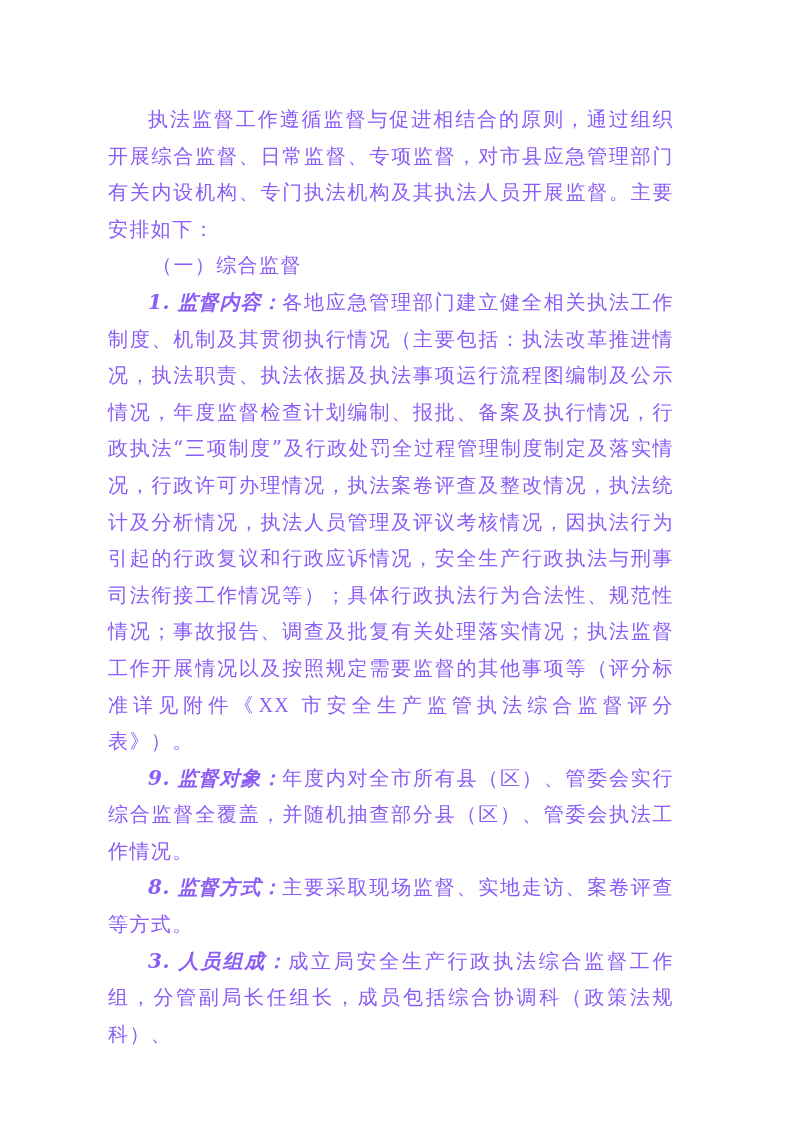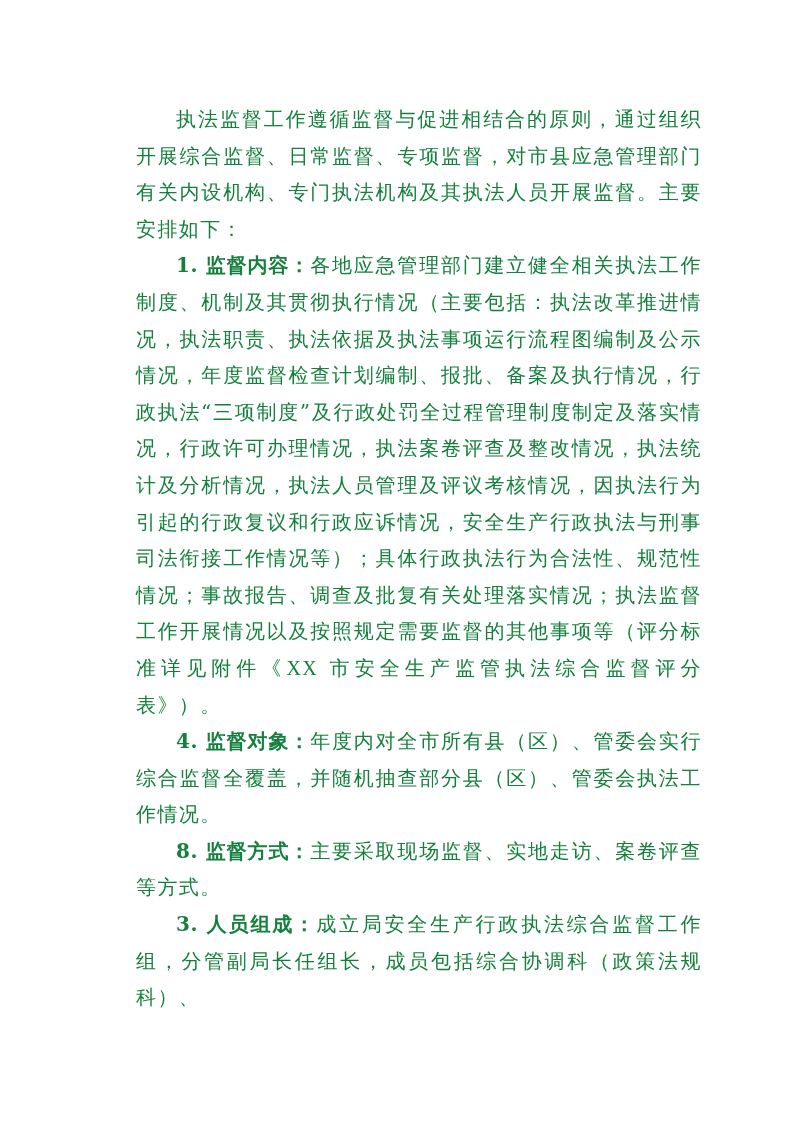--- a/index.html
+++ b/index.html
@@ -1,39 +1,40 @@
 <!DOCTYPE html>
 <html><head>
 <meta charset="utf-8">
 <style>
   html, body { margin: 0; padding: 0; background: #ffffff; }
   body { width: 793px; height: 1122px; position: relative; overflow: hidden; }
   .page {
     position: absolute;
-    left: 136px;
+    left: 108px;
     top: 101px;
     width: 566px;
     font-family: "DejaVu Serif", "Liberation Serif", serif;
     font-size: 20px;
     line-height: 36.6px;
-    color: #15803d;
+    color: #8b5cf6;
     letter-spacing: 1.4px;
     text-align: justify;
   }
   .page p { margin: 0; text-indent: 2em; }
   .section-heading { text-indent: 2.2em !important; }
-  .lead { font-weight: bold; letter-spacing: 0.5px; }
+  .lead { font-weight: bold; letter-spacing: 0.5px; font-style: italic; }
   .latin { font-family: "Liberation Serif", serif; font-weight: normal; }
 </style>
 </head>
 <body>
 
 <div class="page">
   <p>执法监督工作遵循监督与促进相结合的原则，通过组织开展综合监督、日常监督、专项监督，对市县应急管理部门有关内设机构、专门执法机构及其执法人员开展监督。主要安排如下：</p>
+  <p class="section-heading">（一）综合监督</p>
 
   <p><span class="lead">1. 监督内容：</span><span>各地应急管理部门建立健全相关执法工作制度、机制及其贯彻执行情况（主要包括：执法改革推进情况，执法职责、执法依据及执法事项运行流程图编制及公示情况，年度监督检查计划编制、报批、备案及执行情况，行政执法“三项制度”及行政处罚全过程管理制度制定及落实情况，行政许可办理情况，执法案卷评查及整改情况，执法统计及分析情况，执法人员管理及评议考核情况，因执法行为引起的行政复议和行政应诉情况，安全生产行政执法与刑事司法衔接工作情况等）；具体行政执法行为合法性、规范性情况；事故报告、调查及批复有关处理落实情况；执法监督工作开展情况以及按照规定需要监督的其他事项等（评分标准详见附件《</span><span class="latin">XX</span><span> 市安全生产监管执法综合监督评分表》）。</span></p>
 
-  <p><span class="lead">4. 监督对象：</span><span>年度内对全市所有县（区）、管委会实行综合监督全覆盖，并随机抽查部分县（区）、管委会执法工作情况。</span></p>
+  <p><span class="lead">9. 监督对象：</span><span>年度内对全市所有县（区）、管委会实行综合监督全覆盖，并随机抽查部分县（区）、管委会执法工作情况。</span></p>
 
   <p><span class="lead">8. 监督方式：</span><span>主要采取现场监督、实地走访、案卷评查等方式。</span></p>
 
   <p><span class="lead">3. 人员组成：</span><span>成立局安全生产行政执法综合监督工作组，分管副局长任组长，成员包括综合协调科（政策法规科）、</span></p>
 </div>
 
 </body></html>

